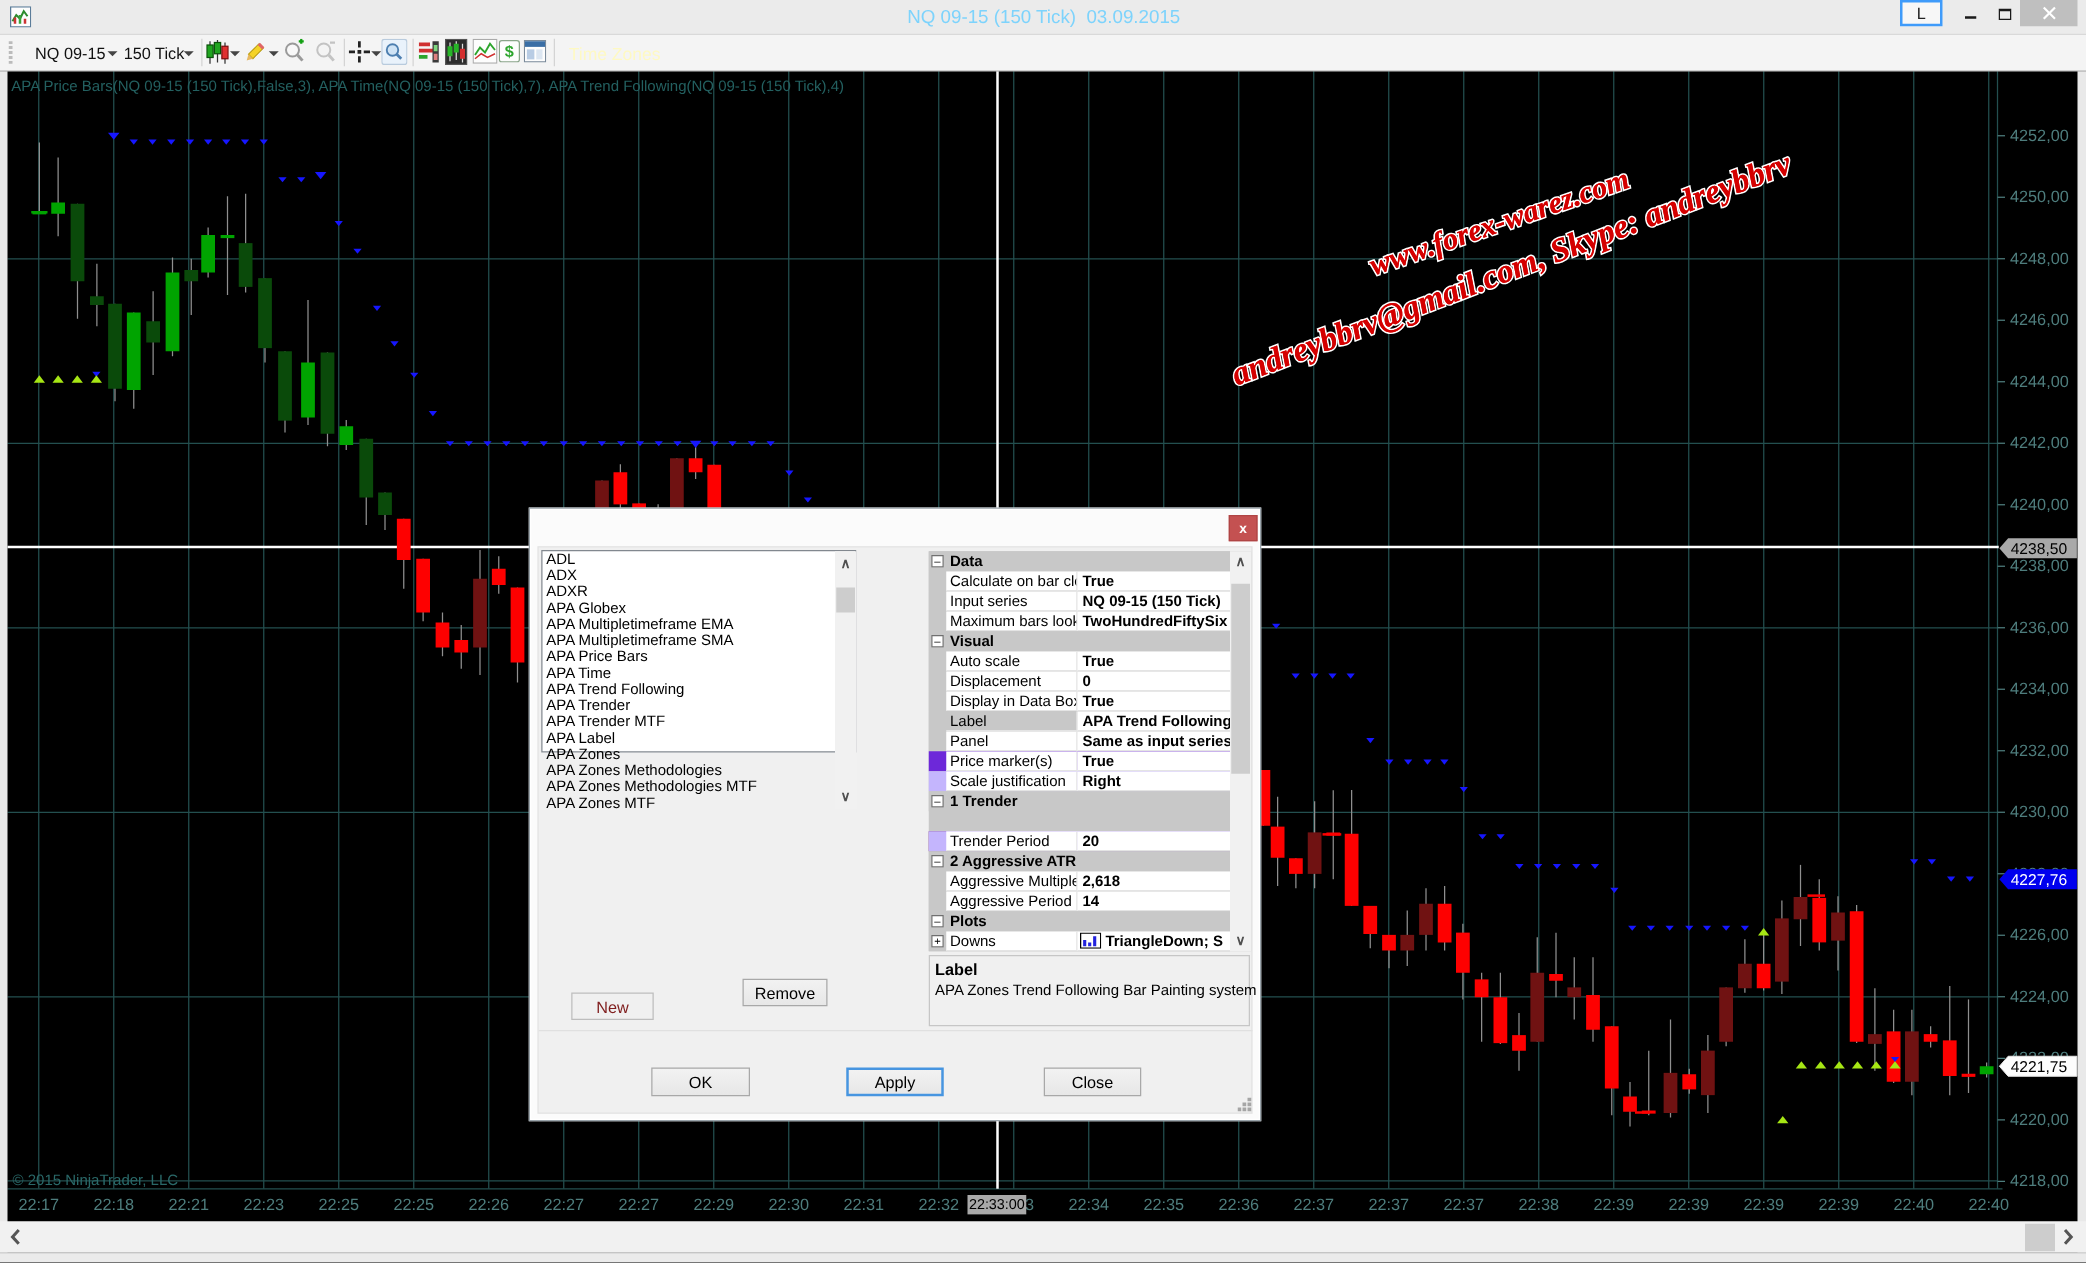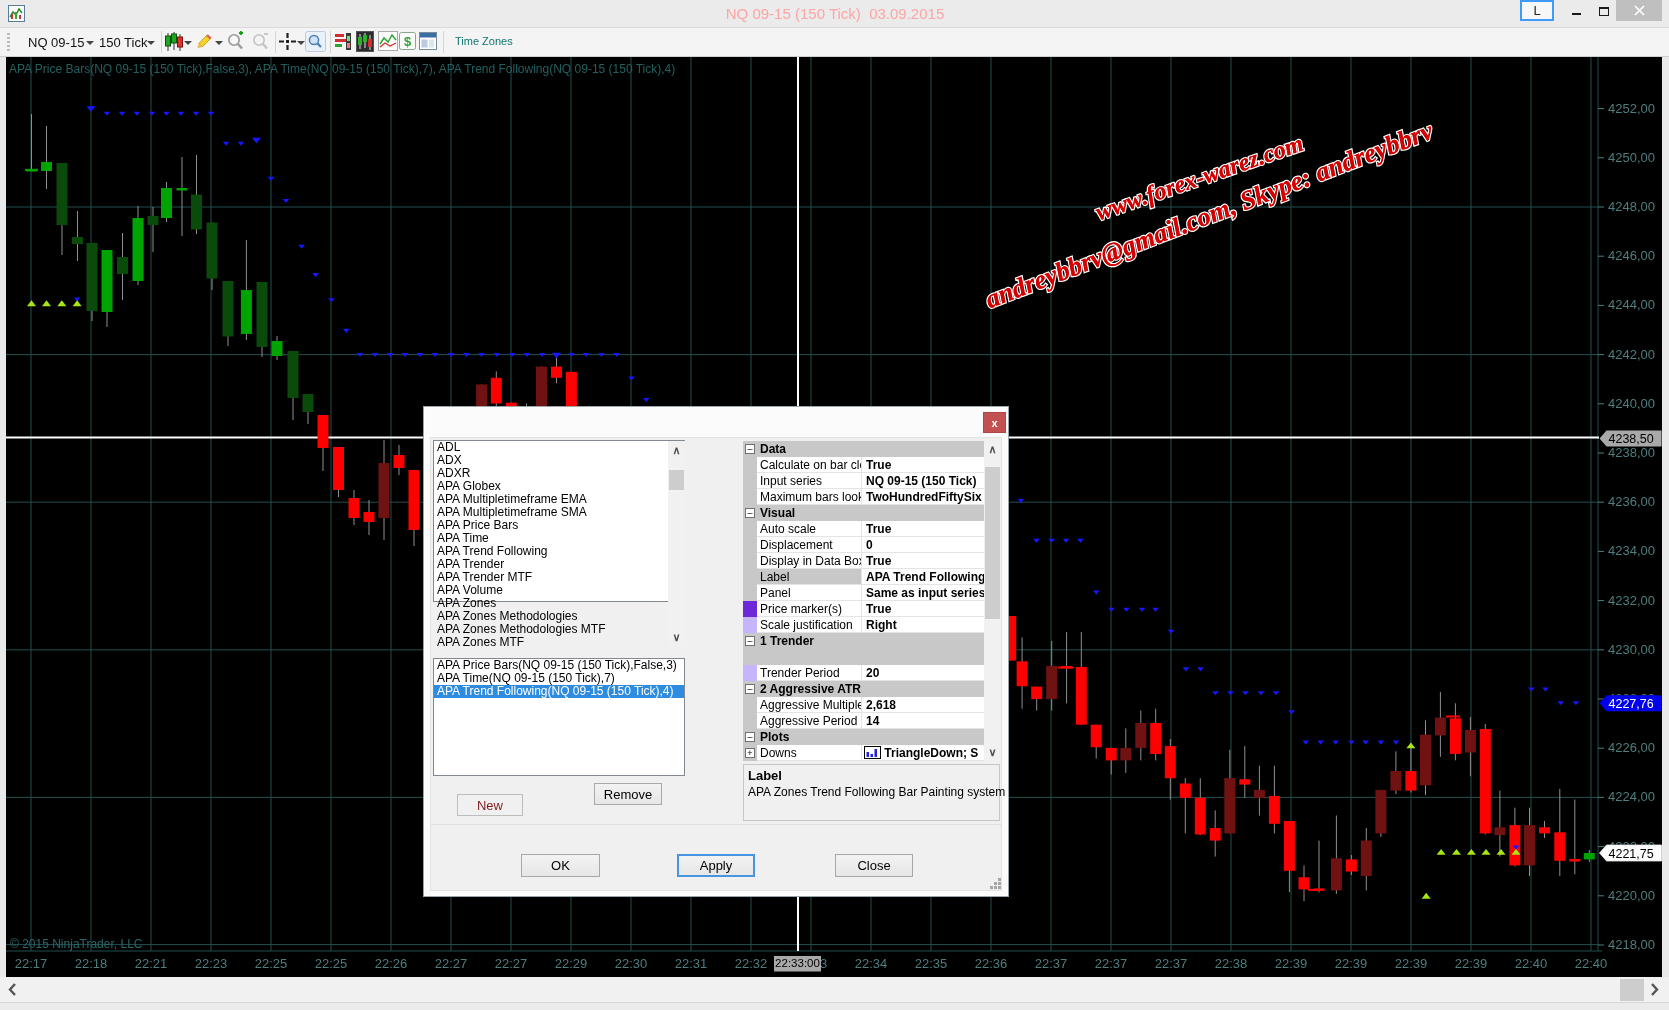--- a/index.html
+++ b/index.html
@@ -392,21 +392,21 @@
 <div class="abs sideL"></div>
 <div class="abs sideR"></div>
 <div class="abs titlebar"></div>
 <svg class="abs" style="left:8px;top:5px" width="17" height="17" viewBox="0 0 17 17">
 <rect x="0.5" y="0.5" width="16" height="16" fill="#fdfdfd" stroke="#5b7c99"></rect>
 <polyline points="2,12 5,7 8,10 11,4 14,8" stroke="#2e8b2e" stroke-width="1.6" fill="none"></polyline>
 <rect x="3" y="9" width="2" height="5" fill="#cc3333"></rect>
     <rect x="7" y="7" width="2" height="7" fill="#3aa23a"></rect>
 <rect x="11" y="10" width="2" height="4" fill="#cc3333"></rect>
   </svg>
-<div class="abs" style="left:645px;top:5px;width:380px;height:20px;text-align:center;font-size:15px;color:#fca5a5">NQ 09-15 (150 Tick)&nbsp; 03.09.2015</div>
+<div class="abs" style="left:645px;top:5px;width:380px;height:20px;text-align:center;font-size:15px;color:#7dd3fc">NQ 09-15 (150 Tick)&nbsp; 03.09.2015</div>
 <div class="abs" style="left:1520px;top:0px;width:34px;height:21px;background:#f7f7f7;border:2px solid #3f9bfa;font-size:13px;color:#222;text-align:center;line-height:17px">L</div>
 <div class="abs" style="left:1572px;top:13px;width:9px;height:2px;background:#1a1a1a"></div>
 <div class="abs" style="left:1599px;top:7px;width:10px;height:9px;border:1.5px solid #1a1a1a;border-top-width:2.5px"></div>
 <div class="abs" style="left:1616px;top:0;width:46px;height:21px;background:#bfbfbf;display:flex;align-items:center;justify-content:center">
 <svg width="11" height="11" viewBox="0 0 11 11">
       <path d="M1,1 L10,10 M10,1 L1,10" stroke="#fff" stroke-width="1.7"></path>
     </svg>
   </div>
 <div class="abs toolbar"></div>
 <div class="abs" style="left:7px;top:33px;width:3px;height:18px;background:repeating-linear-gradient(#bbb 0,#bbb 2px,transparent 2px,transparent 4px)"></div>
@@ -480,21 +480,21 @@
 <rect x="0.5" y="0.5" width="16" height="17" rx="2" fill="#fdfdfd" stroke="#8aa58a"></rect>
 <text x="8.5" y="13.5" font-size="13" font-weight="bold" fill="#2da52d" text-anchor="middle" font-family="Liberation Sans">$</text>
   </svg>
 <svg class="abs" style="left:419px;top:32px" width="18" height="18" viewBox="0 0 18 18">
 <rect x="0.5" y="0.5" width="17" height="17" fill="#fdfdfd" stroke="#7a8a9a"></rect>
 <rect x="1" y="1" width="16" height="4.5" fill="#3a6ea5"></rect>
 <rect x="2.5" y="7.5" width="6" height="8" fill="#b8cce4"></rect>
     <rect x="10" y="7.5" width="5" height="8" fill="#dce6f1"></rect>
   </svg>
 <div class="abs" style="left:443px;top:31px;width:1px;height:22px;background:#d4d4d4"></div>
-<div class="abs" style="left:455px;top:35px;font-size:11px;color:#0f766e">Time Zones</div>
+<div class="abs" style="left:455px;top:35px;font-size:14px;color:#fef9c3">Time Zones</div>
 <div class="abs hscroll"></div>
 <div class="abs botfill"></div>
 <div class="abs thumb"></div>
 <svg class="abs" style="left:8px;top:982px" width="10" height="15" viewBox="0 0 10 15">
 <path d="M7,2 L2,7.5 L7,13" stroke="#555" stroke-width="2.4" fill="none"></path>
   </svg>
 <svg class="abs" style="left:1649px;top:982px" width="10" height="15" viewBox="0 0 10 15">
 <path d="M3,2 L8,7.5 L3,13" stroke="#555" stroke-width="2.4" fill="none"></path>
   </svg>
 <div class="abs dlg">
@@ -505,35 +505,30 @@
       <div class="lbi">ADX</div>
       <div class="lbi">ADXR</div>
       <div class="lbi">APA Globex</div>
       <div class="lbi">APA Multipletimeframe EMA</div>
       <div class="lbi">APA Multipletimeframe SMA</div>
       <div class="lbi">APA Price Bars</div>
       <div class="lbi">APA Time</div>
       <div class="lbi">APA Trend Following</div>
       <div class="lbi">APA Trender</div>
       <div class="lbi">APA Trender MTF</div>
-      <div class="lbi">APA Volume</div>
+      <div class="lbi">APA Label</div>
       <div class="lbi">APA Zones</div>
       <div class="lbi">APA Zones Methodologies</div>
       <div class="lbi">APA Zones Methodologies MTF</div>
       <div class="lbi">APA Zones MTF</div>
       <div class="sb" style="left:234px;top:0;width:17px;height:206px">
         <div class="chev" style="top:3px">∧</div>
         <div class="chev" style="bottom:3px">∨</div>
         <div class="sbthumb" style="left:1px;top:29px;width:15px;height:20px"></div>
       </div>
-    </div>
-    <div class="lb" style="left:9px;top:251px;width:252px;height:118px">
-      <div class="lbi">APA Price Bars(NQ 09-15 (150 Tick),False,3)</div>
-      <div class="lbi">APA Time(NQ 09-15 (150 Tick),7)</div>
-      <div class="lbi" style="background:#2e8ce0;color:#fff">APA Trend Following(NQ 09-15 (150 Tick),4)</div>
     </div>
     <div class="btn" style="left:33px;top:387px;width:66px;height:22px;color:#7f1d1d;background:#f0f0f0;border-color:#bdbdbd">New</div>
     <div class="btn" style="left:170px;top:376px;width:68px;height:22px">Remove</div>
     <div class="abs" style="left:7px;top:417px;width:571px;height:1px;background:#e0e0e0"></div>
     <div class="btn" style="left:97px;top:447px;width:79px;height:23px">OK</div>
     <div class="btn" style="left:253px;top:447px;width:78px;height:23px;border:2px solid #4795e0">Apply</div>
     <div class="btn" style="left:411px;top:447px;width:78px;height:23px">Close</div>
     <svg class="abs" style="left:566px;top:471px" width="12" height="12" viewBox="0 0 12 12">
 <g fill="#a5a5a5">
         <rect x="8" y="0" width="3" height="3"></rect>

